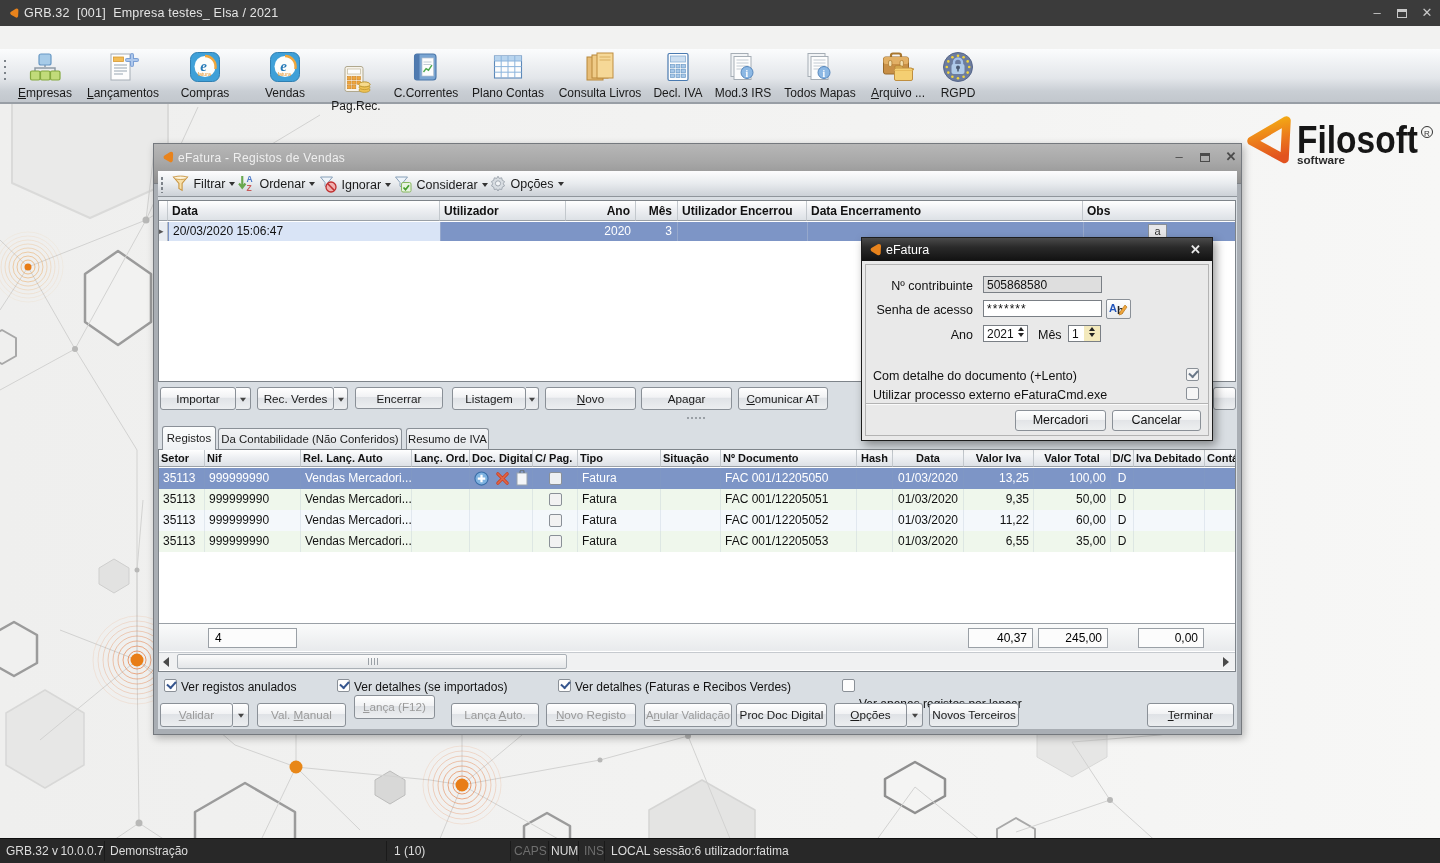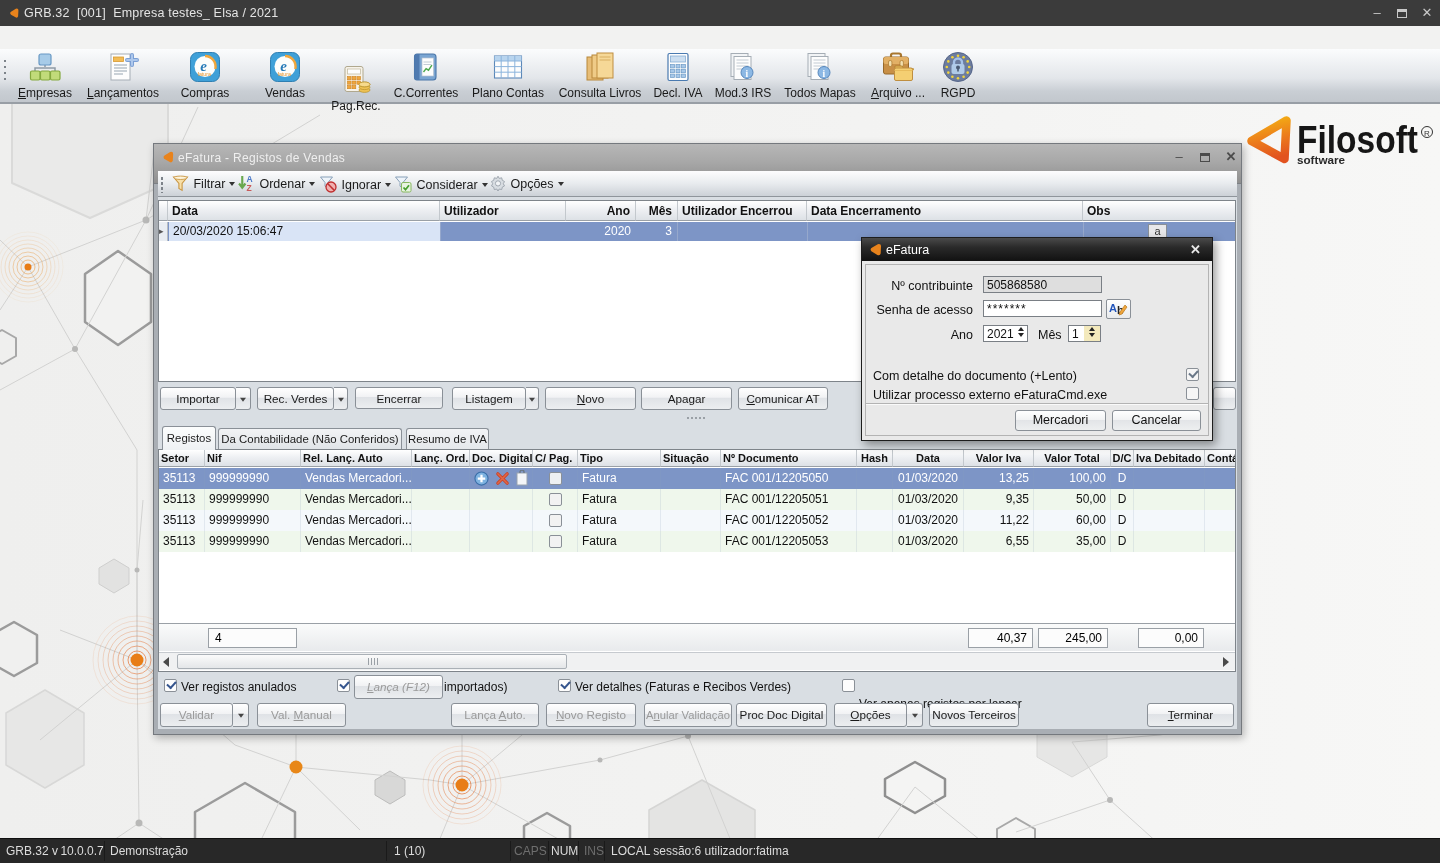--- a/index.html
+++ b/index.html
@@ -598,21 +598,21 @@
           <span class="cblabel" style="left:196px;top:509px;">Ver detalhes (se importados)</span>
       <span class="cb on" style="left:400px;top:508px;"></span>
           <span class="cblabel" style="left:417px;top:509px;">Ver detalhes (Faturas e Recibos Verdes)</span>
       <span class="cb" style="left:684px;top:508px;"></span>
           <span class="cblabel" style="left:701px;top:509px;margin-top:17px;">Ver apenas registos por lançar</span>
     </div>
     <div id="botbuttons">
       <div class="btn dis" style="left:2px;top:532px;width:73px;height:24px;line-height:22px;"><u>V</u>alidar</div>
       <div class="drop" style="left:75px;top:532px;width:16px;height:24px;"></div>
       <div class="btn dis" style="left:99px;top:532px;width:89px;height:24px;line-height:22px;">Val. <u>M</u>anual</div>
-      <div class="btn dis" style="left:196px;top:504px;width:89px;height:24px;line-height:22px;font-style:italic;"><u>L</u>ança (F12)</div>
+      <div class="btn dis" style="left:196px;top:524px;width:81px;height:24px;line-height:22px;"><u>L</u>ança (F12)</div>
       <div class="btn dis" style="left:293px;top:532px;width:88px;height:24px;line-height:22px;">Lança <u>A</u>uto.</div>
       <div class="btn dis" style="left:388px;top:532px;width:90px;height:24px;line-height:22px;"><u>N</u>ovo Registo</div>
       <div class="btn dis" style="left:486px;top:532px;width:88px;height:24px;line-height:22px;font-size:11.2px;">A<u>n</u>ular Validação</div>
       <div class="btn" style="left:578px;top:532px;width:91px;height:24px;line-height:22px;">Proc Doc Digital</div>
       <div class="btn" style="left:676px;top:532px;width:73px;height:24px;line-height:22px;"><u>O</u>pções</div>
       <div class="drop" style="left:749px;top:532px;width:16px;height:24px;"></div>
       <div class="btn" style="left:771px;top:532px;width:90px;height:24px;line-height:22px;">Novos Terceiros</div>
       <div class="btn" style="left:989px;top:532px;width:87px;height:24px;line-height:22px;"><u>T</u>erminar</div>
     </div>
   </div>

